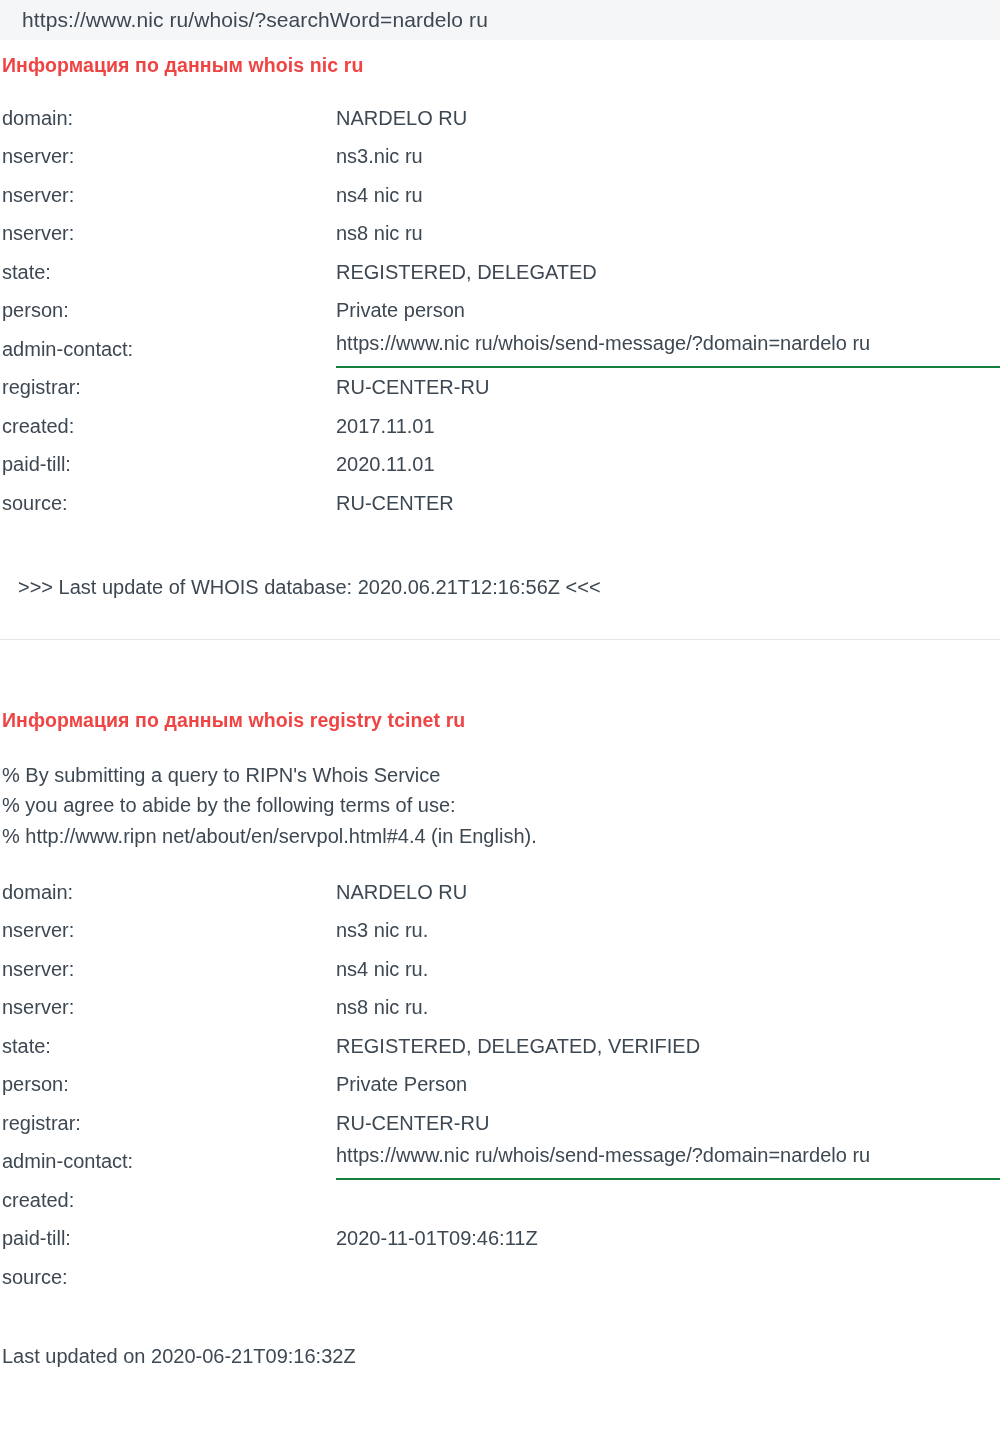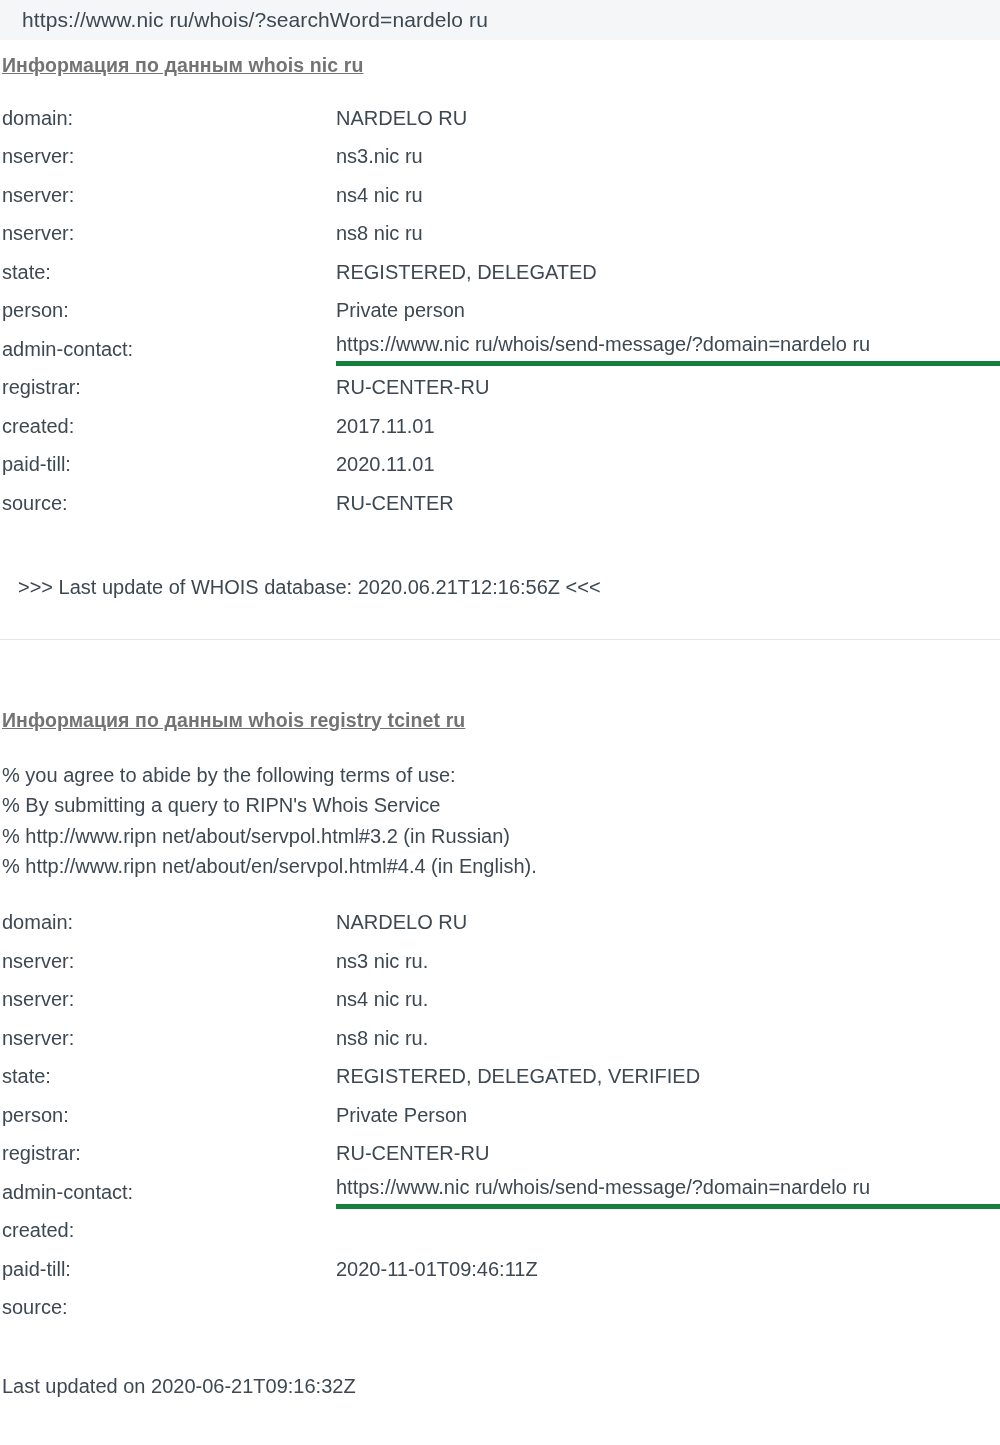--- a/index.html
+++ b/index.html
@@ -25,24 +25,23 @@
     font-size: 21px;
     color: #3d4852;
     letter-spacing: 0.1px;
   }
   .section {
     padding: 0 0 0 0;
   }
   .section-title {
     font-size: 19.5px;
     font-weight: bold;
-    color: #737373;
+    color: #ef4444;
     padding: 14px 0 0 2px;
     letter-spacing: 0.1px;
-    text-decoration: underline;
   }
   .fields {
     margin-top: 22px;
   }
   .field-row {
     display: flex;
     align-items: center;
     height: 38.5px;
     font-size: 20px;
     color: #3d4852;
@@ -52,24 +51,24 @@
     flex: 0 0 336px;
     padding-left: 2px;
     white-space: nowrap;
   }
   .field-val {
     flex: 1 1 auto;
     white-space: nowrap;
     overflow: visible;
   }
   .field-val.link {
-    border-bottom: 5px solid #15803d;
+    border-bottom: 2px solid #15803d;
     display: inline-block;
     line-height: 1.25;
-    padding-bottom: 4px;
+    padding-bottom: 10px;
   }
   .note {
     font-size: 20px;
     padding-left: 18px;
     margin-top: 53px;
   }
   .divider {
     height: 1px;
     background: #e4e7ea;
     margin-top: 40px;
@@ -150,23 +149,22 @@
       </div>
     </div>
   <div class="note">&gt;&gt;&gt; Last update of WHOIS database: 2020.06.21T12:16:56Z &lt;&lt;&lt;</div>
 </div>
 
 <div class="divider"></div>
 
 <div class="section section-two">
   <div class="section-title">Информация по данным whois registry tcinet ru</div>
   <div class="preamble" id="preamble2">
+      <div>% By submitting a query to RIPN's Whois Service</div>
       <div>% you agree to abide by the following terms of use:</div>
-      <div>% By submitting a query to RIPN's Whois Service</div>
-      <div>% http://www.ripn net/about/servpol.html#3.2 (in Russian)</div>
       <div>% http://www.ripn net/about/en/servpol.html#4.4 (in English).</div>
     </div>
   <div class="fields" id="rows2">
       <div class="field-row">
         <div class="field-key">domain:</div>
         <div class="field-val">NARDELO RU</div>
       </div>
       <div class="field-row">
         <div class="field-key">nserver:</div>
         <div class="field-val">ns3 nic ru.</div>

